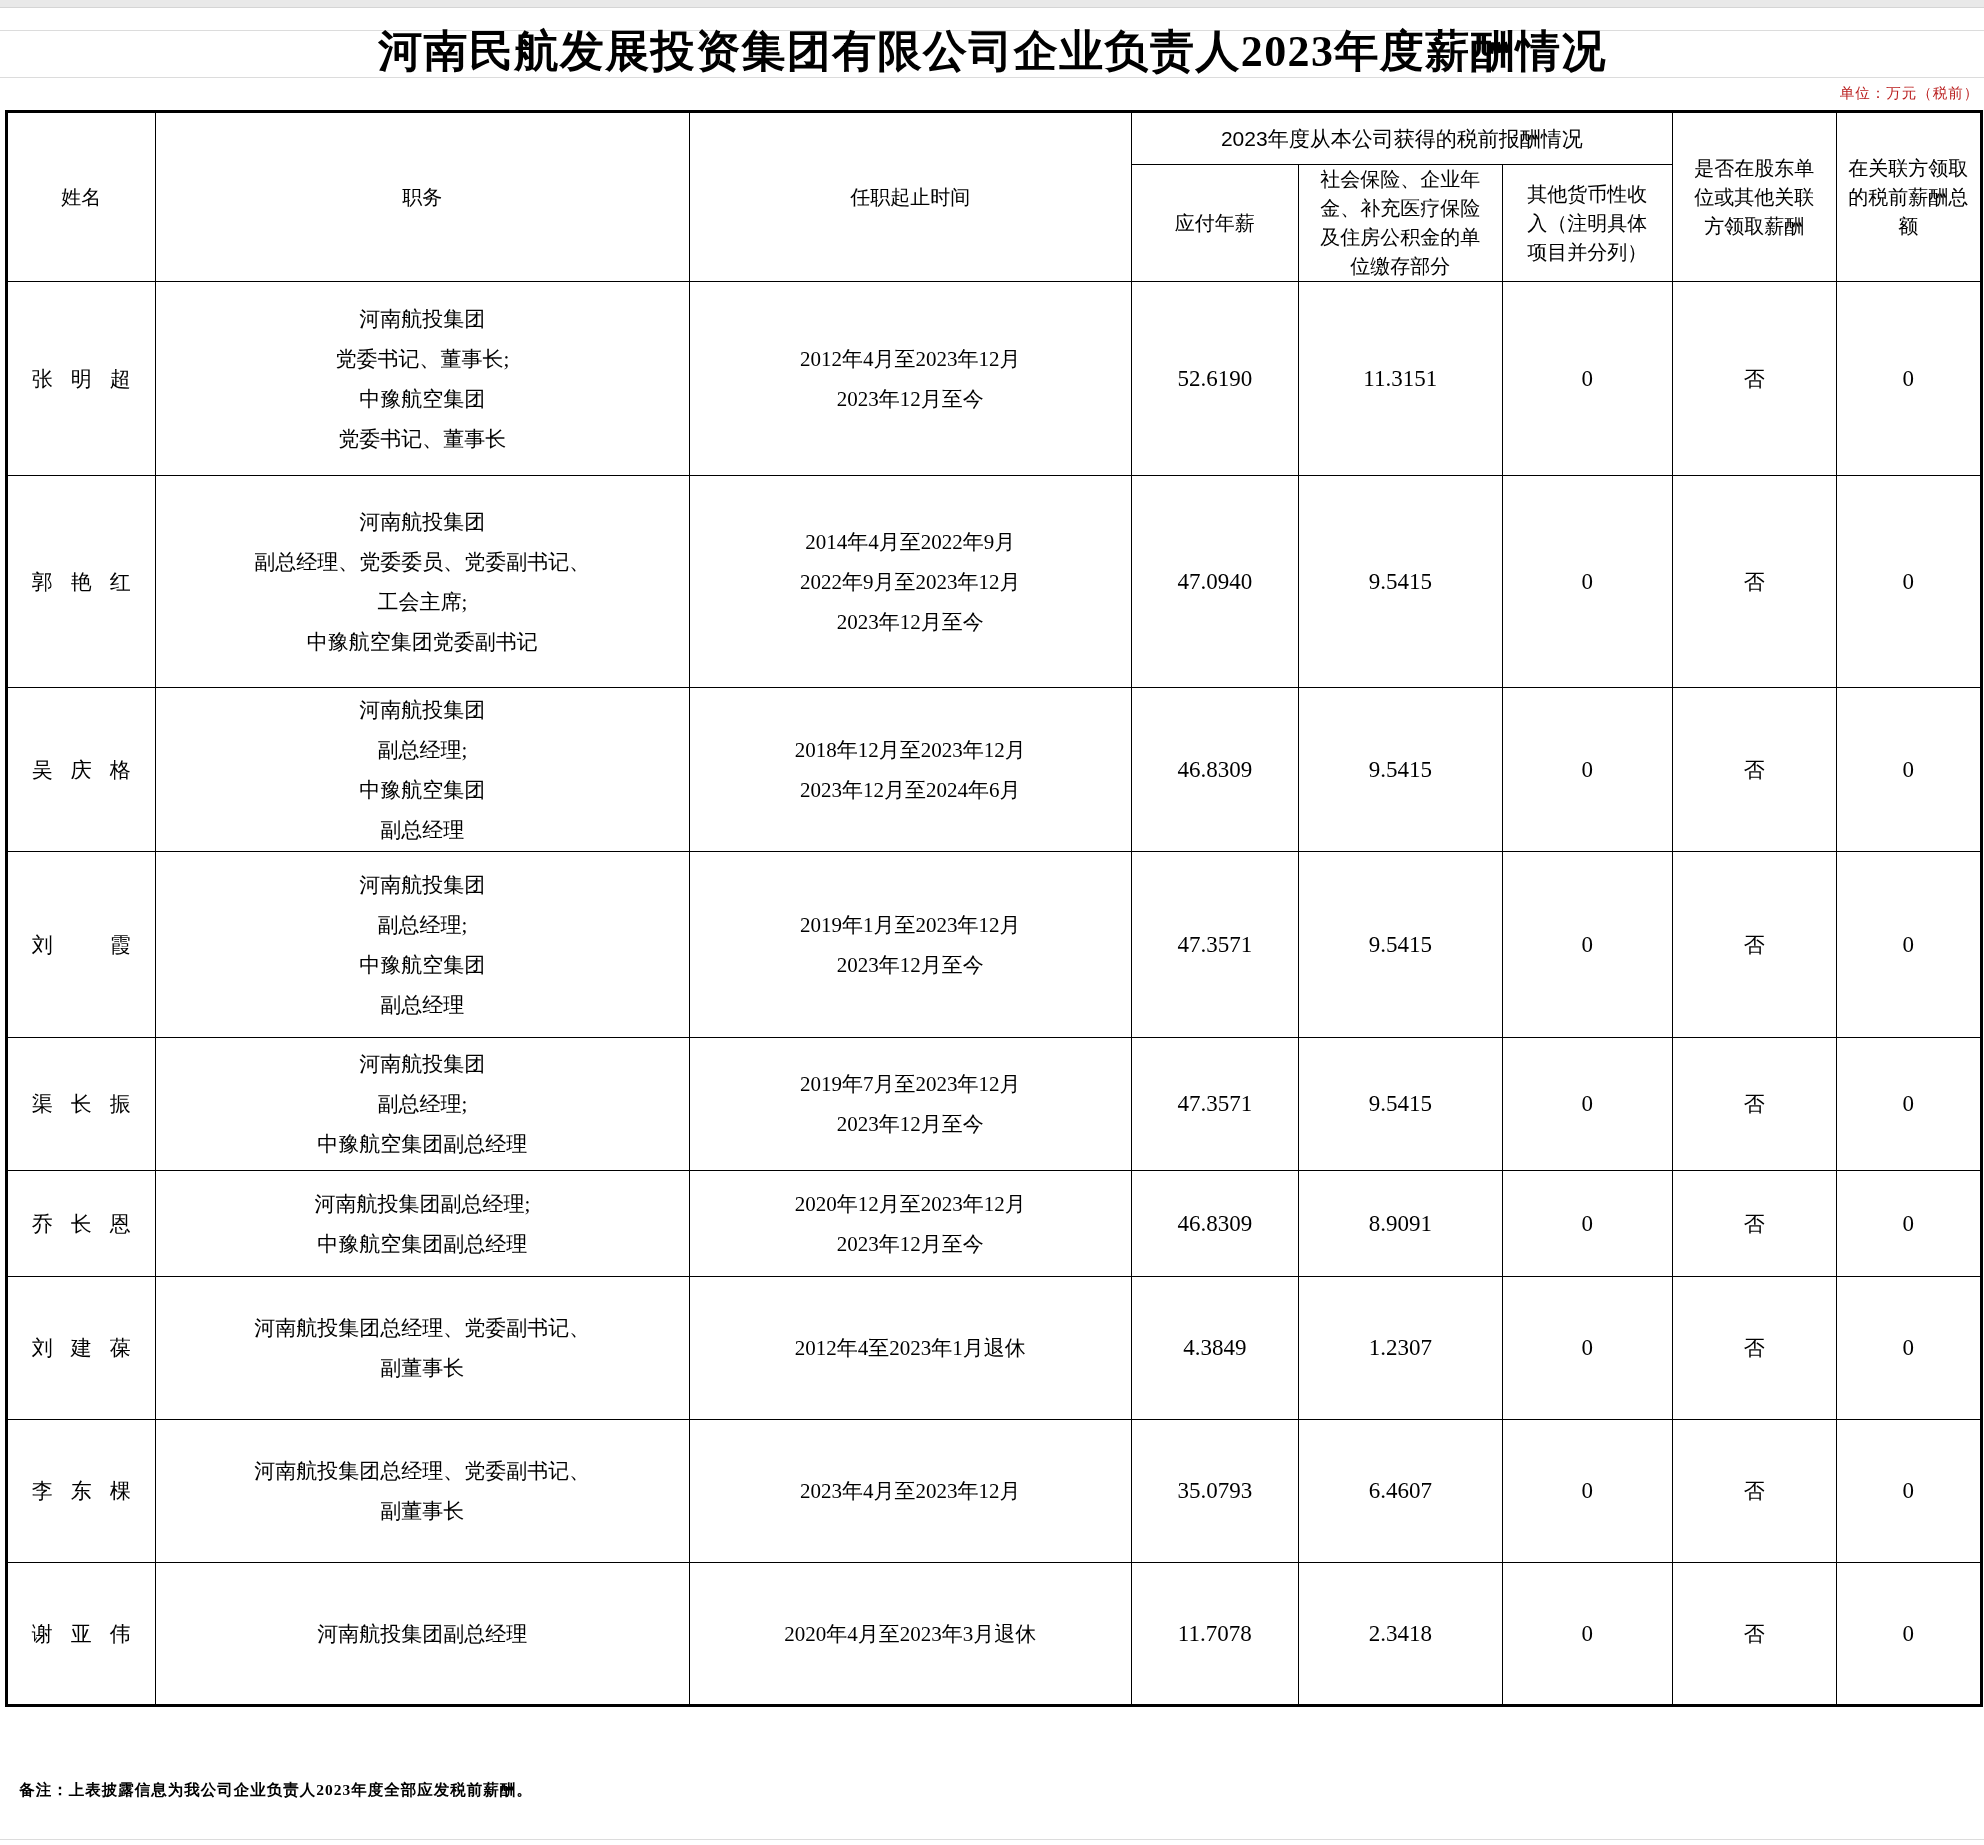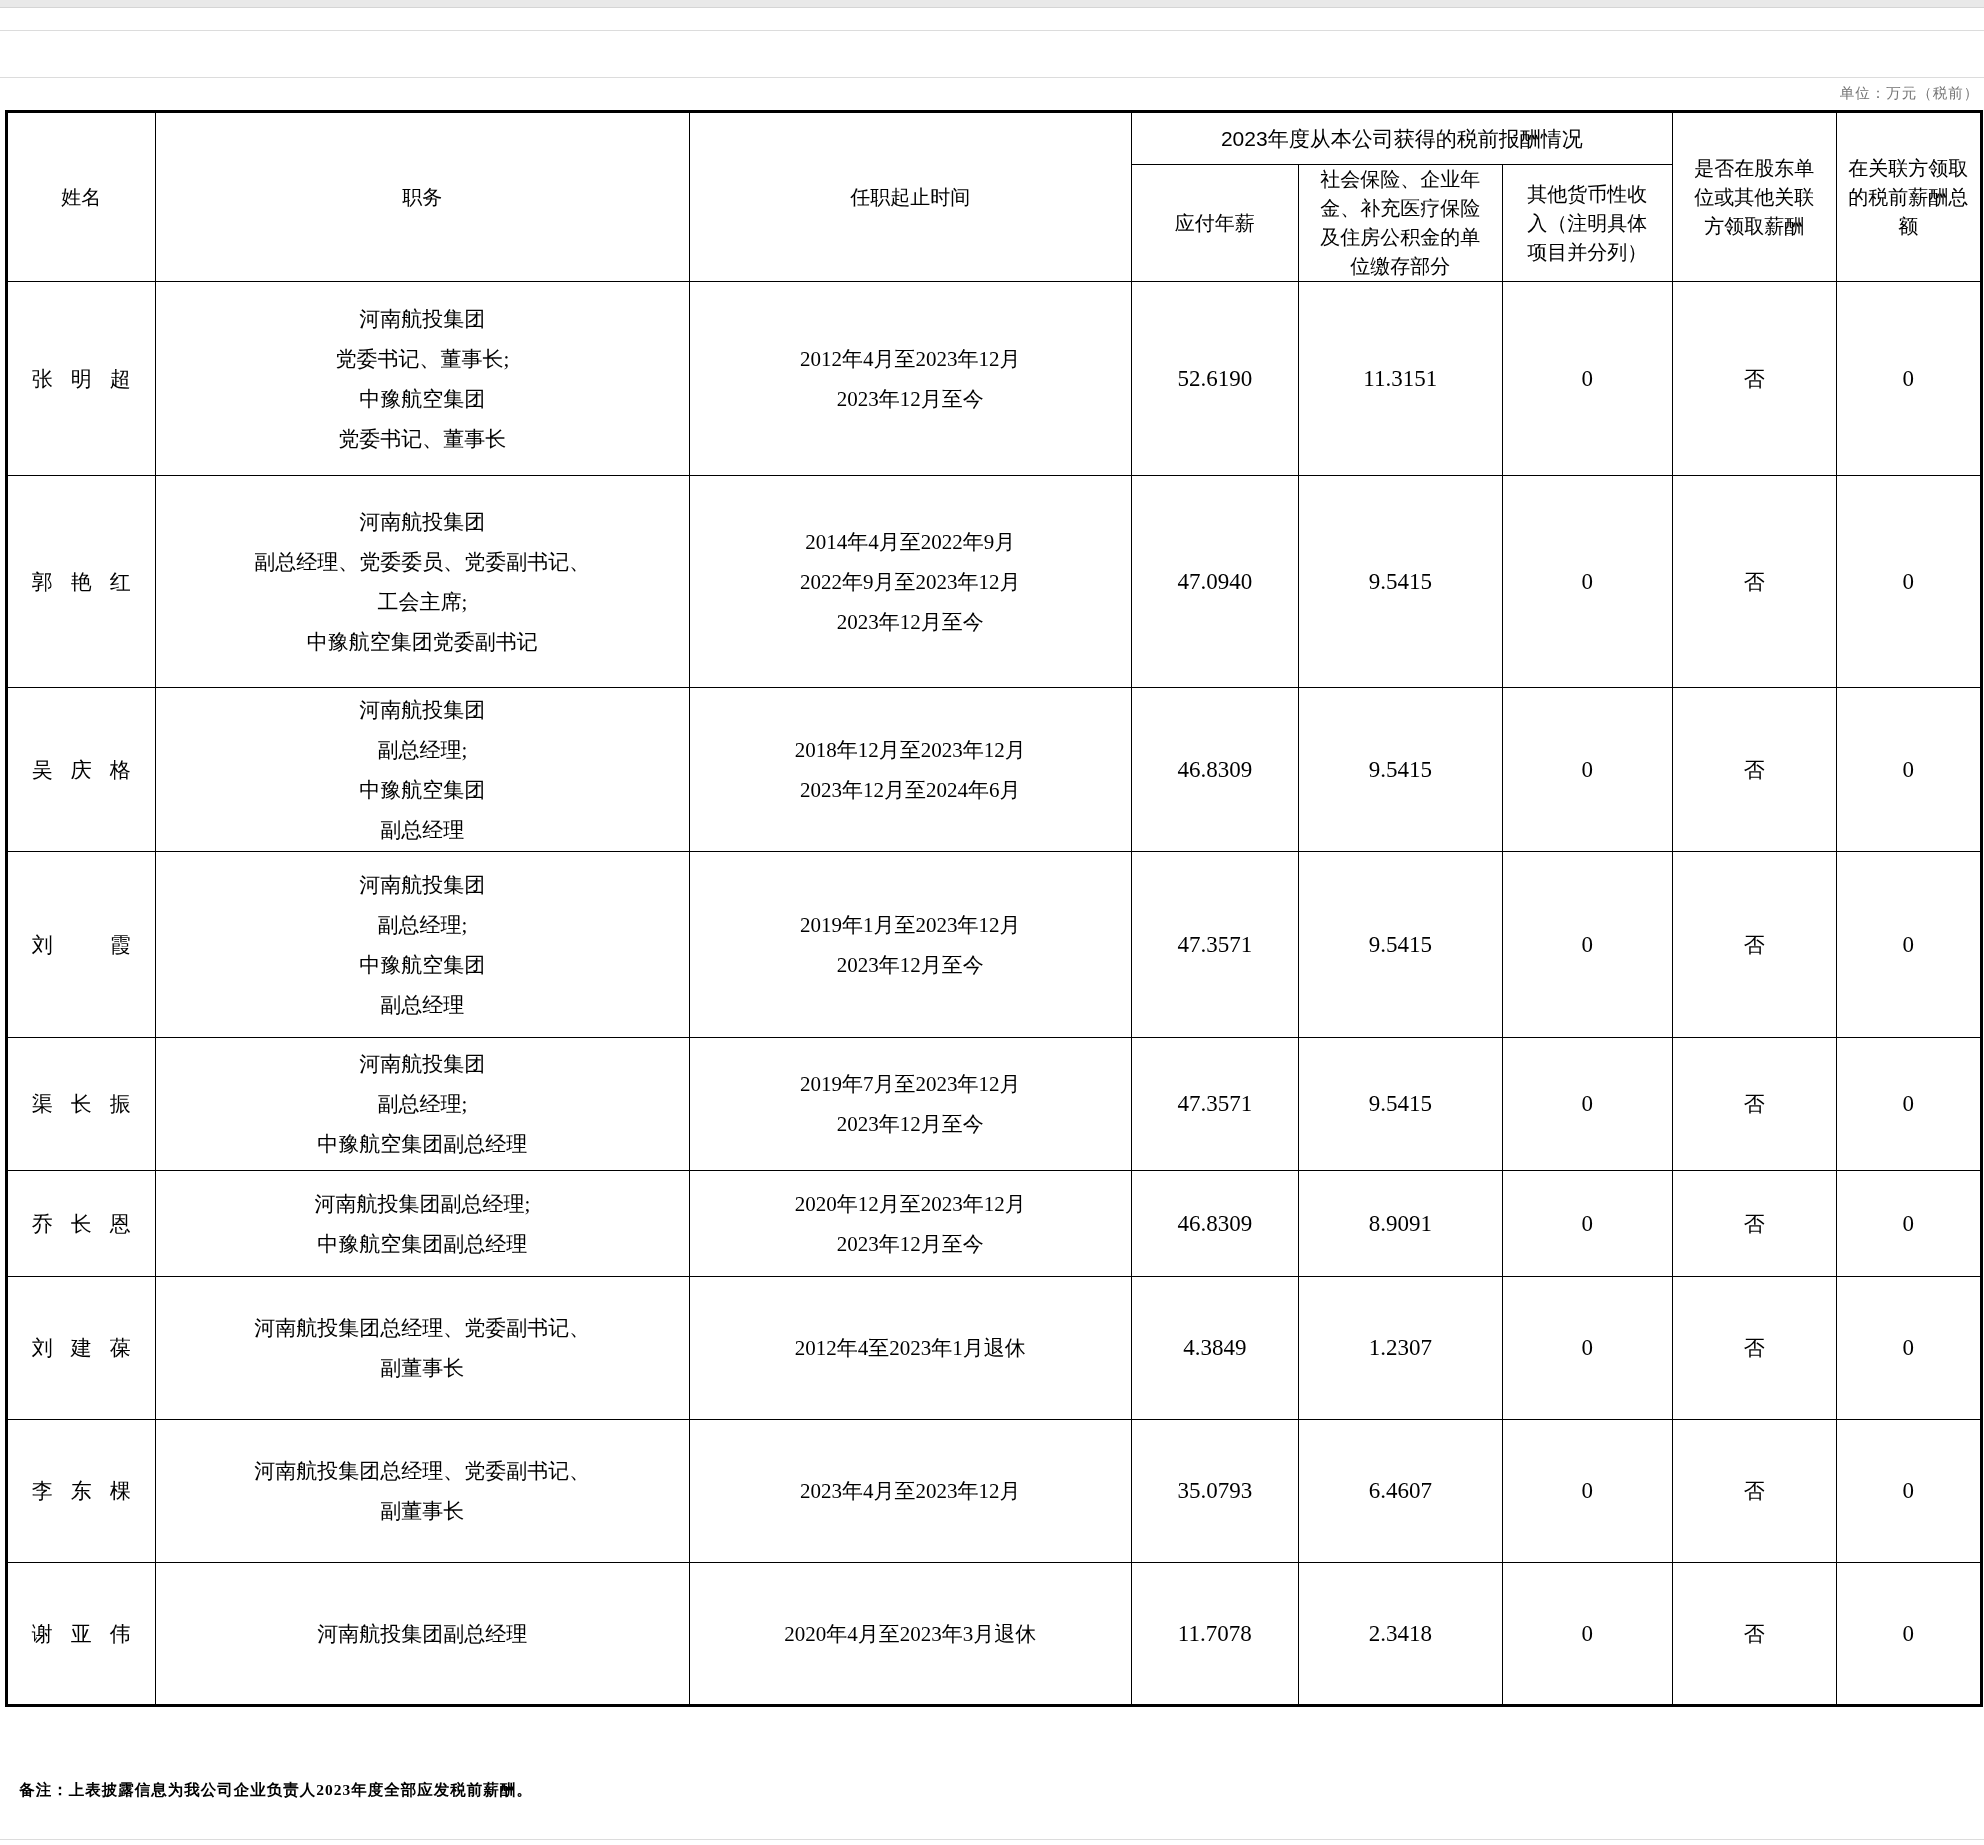--- a/index.html
+++ b/index.html
@@ -12,21 +12,21 @@
   .top-band{position:absolute;left:0;top:0;width:1985px;height:6.8px;background:#e9e9e9;border-bottom:1px solid #d5d5d5;}
   .gridline{position:absolute;left:0;width:1985px;height:0;border-top:1px solid #dcdcdc;}
   .gl-1{top:30px;} .gl-2{top:77px;} .gl-3{top:1839px;}
   .title{
     position:absolute;left:0;top:25px;width:1985px;text-align:center;
     font-size:44px;font-weight:700;letter-spacing:1.4px;line-height:53px;
     font-family:"Liberation Serif","DejaVu Serif",serif;
   }
   .unit-note{
     position:absolute;top:84px;right:5.8px;text-align:right;
-    font-size:14.5px;letter-spacing:1px;color:#737373;
+    font-size:14.5px;letter-spacing:1px;color:#b91c1c;
   }
   table.salary{
     position:absolute;left:4.8px;top:110px;width:1975px;
     border-collapse:collapse;table-layout:fixed;
   }
   table.salary,table.salary td{border:1.4px solid #000;}
   table.salary{border-width:3.9px;}
   td{vertical-align:middle;text-align:center;padding:0;overflow:hidden;}
   
   td{border-bottom-width:3.9px;}
@@ -59,20 +59,21 @@
 </style>
 </head>
 <body>
 
 <div class="page">
   <div class="top-band"></div>
   <div class="gridline gl-1"></div>
   <div class="gridline gl-2"></div>
   <div class="gridline gl-3"></div>
 
+  <div class="title">河南民航发展投资集团有限公司企业负责人2023年度薪酬情况</div>
   <div class="unit-note">单位：万元（税前）</div>
 
   <table class="salary">
     <colgroup>
       <col style="width:149px">
         <col style="width:534px">
         <col style="width:442px">
       <col style="width:167px">
         <col style="width:204px">
         <col style="width:170px">

